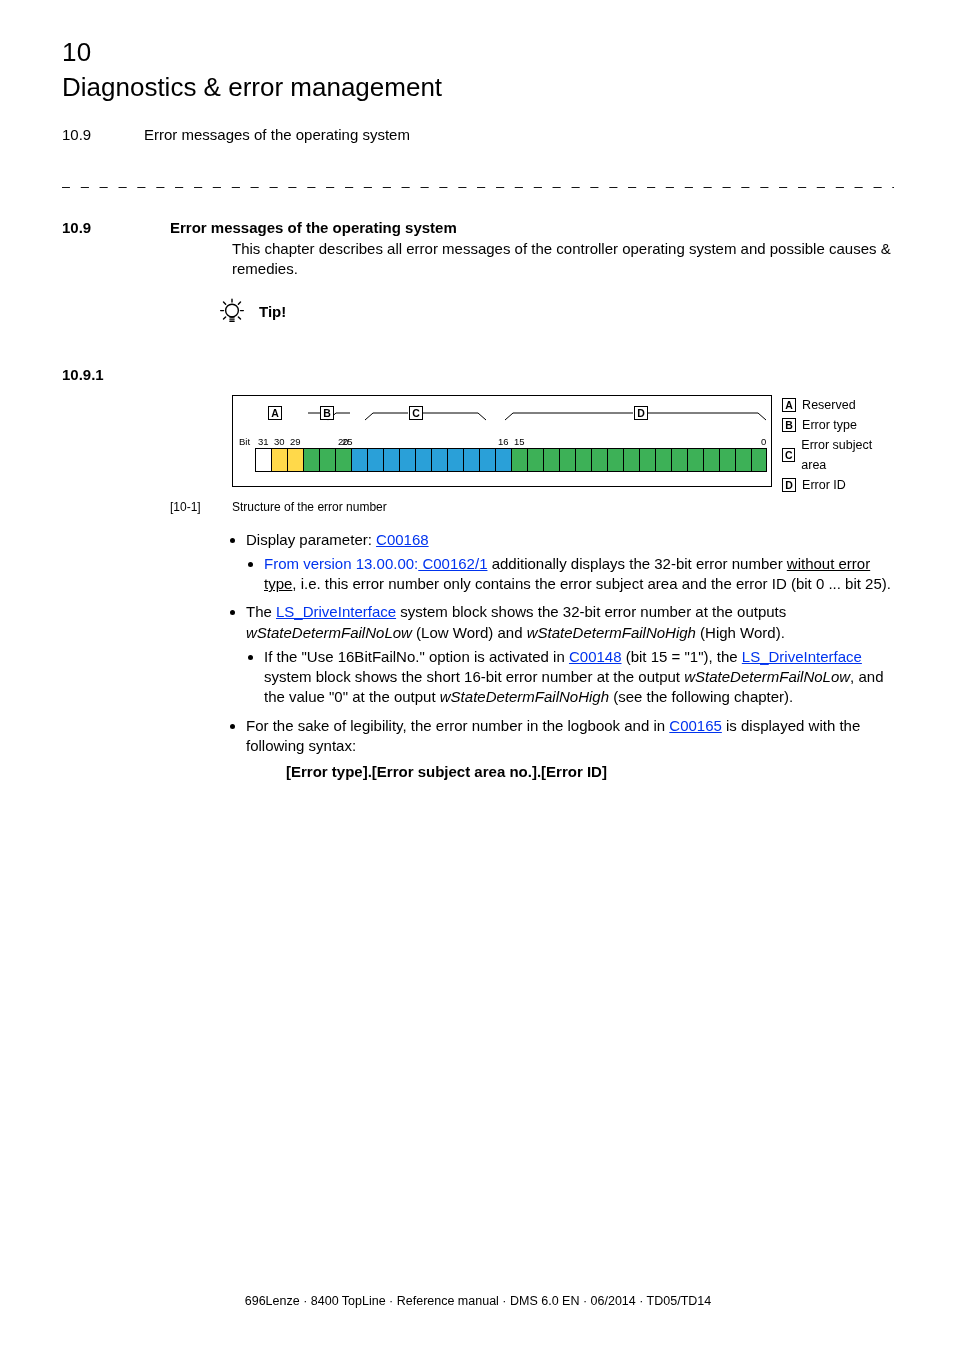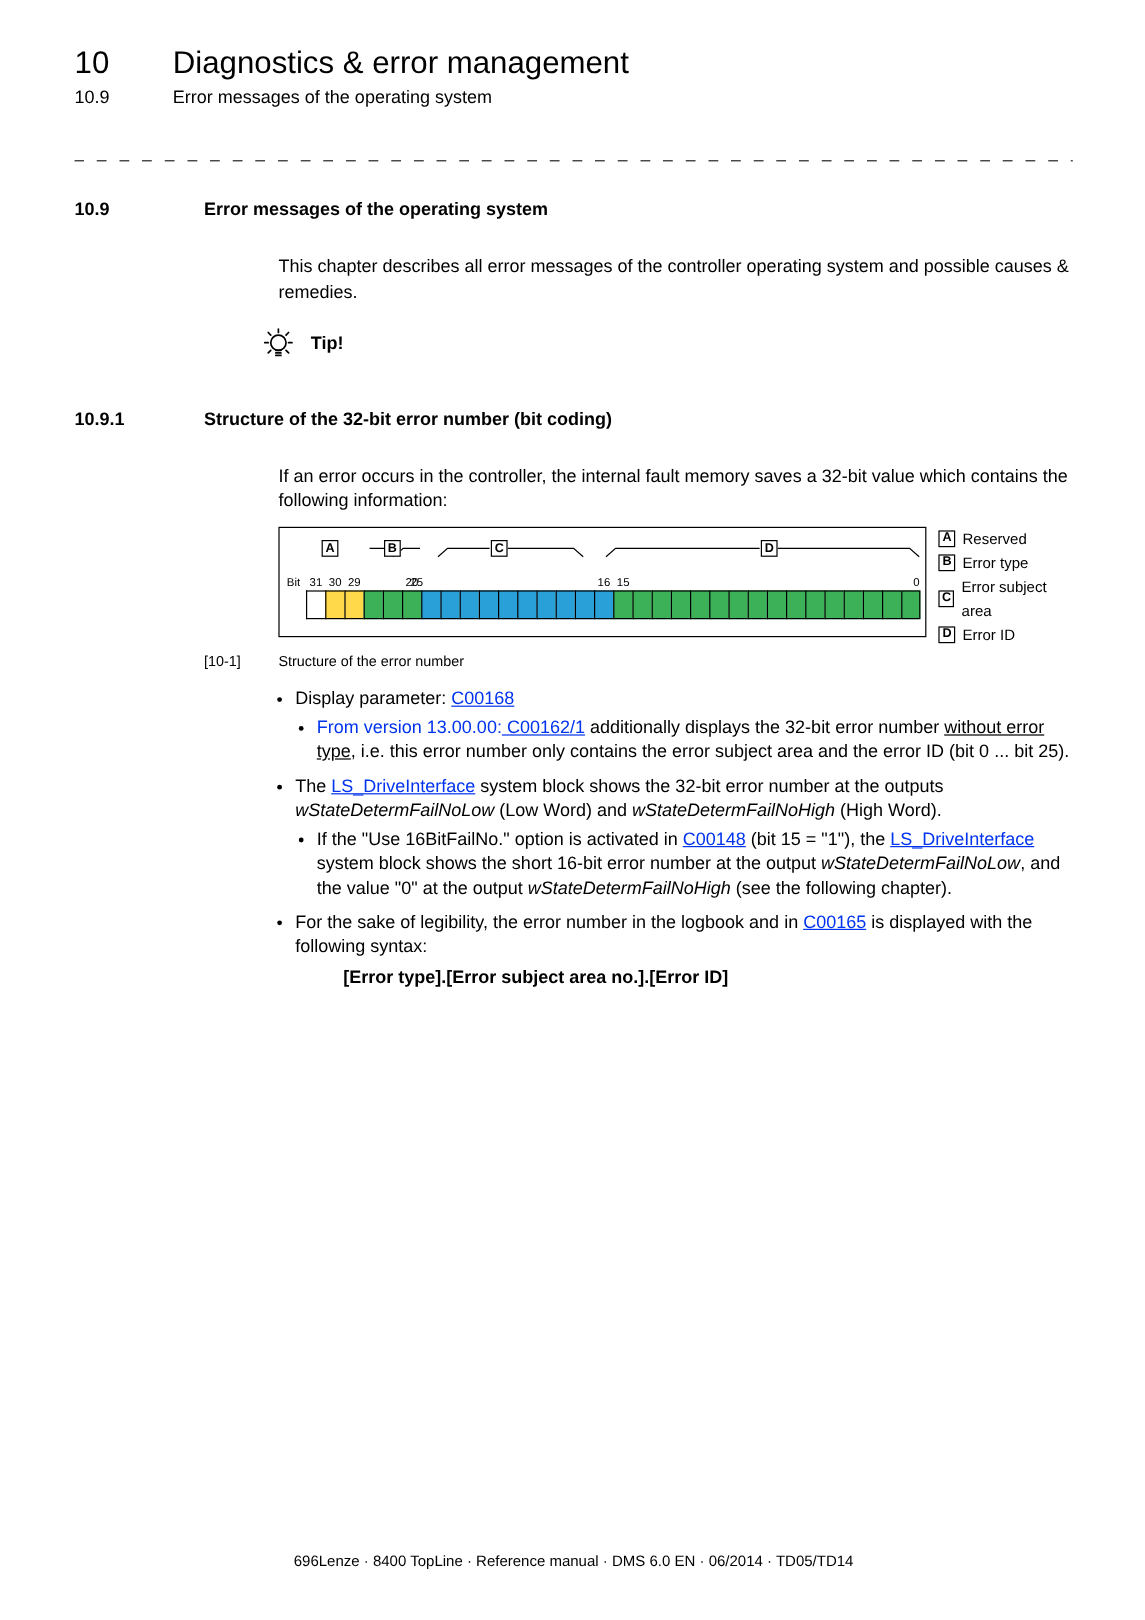--- a/index.html
+++ b/index.html
@@ -14,22 +14,23 @@
   }
   .page {
     position: relative;
     width: 954px;
     height: 1350px;
     box-sizing: border-box;
     padding: 35px 60px 0 62px;
   }
   .header-row {
     display: flex;
-    align-items: center;
-    margin-bottom: 2px;
+    align-items: flex-start;
+    margin-bottom: 20px;
+    flex-direction: column;
   }
   .chapter-num {
     width: 82px;
     font-size: 26px;
     letter-spacing: 0.2px;
   }
   .chapter-title {
     font-size: 26px;
   }
   .subheader-row {
@@ -64,21 +65,21 @@
   }
   .sec-title {
     font-weight: 700;
     font-size: 15px;
   }
   .body-block {
     margin-left: 170px;
     margin-right: 0;
     font-size: 15px;
   }
-  .body-block.tight { margin-top: 28px; }
+  .body-block.tight { margin-top: 0; }
   .tip-row {
     display: flex;
     align-items: center;
     margin-left: 153px;
     margin-top: 16px;
   }
   .tip-icon {
     width: 34px;
     height: 34px;
     margin-right: 10px;
@@ -227,23 +228,21 @@
           <path d="M21 31 h6 M21 34 h6 M21 37 h6"></path>
           <path d="M24 6 v4 M8 22 h4 M36 22 h4 M12 10 l3 3 M36 10 l-3 3 M12 34 l3 -3 M36 34 l-3 -3"></path>
         </g>
       </svg>
     </span>
     <span class="tip-label">Tip!</span>
   </div>
 
   <div class="sec-row" style="margin-top:36px;">
     <div class="sec-num">10.9.1</div>
-    <div class="sec-title">Structure of the 32-bit error number (bit coding)</div>
-  </div>
-  <div class="body-block tight">If an error occurs in the controller, the internal fault memory saves a 32-bit value which contains the following information:</div>
+  </div>
 
   <div class="diagram-block">
     <div class="diagram-frame">
 
       <svg width="576" height="92" style="position:absolute;left:0;top:0">
         <g stroke="#000" stroke-width="1" fill="none">
 
           <path d="M95 24 l8 -7 h14"></path>
           <path d="M95 24 l-8 -7 h-12"></path>
 

